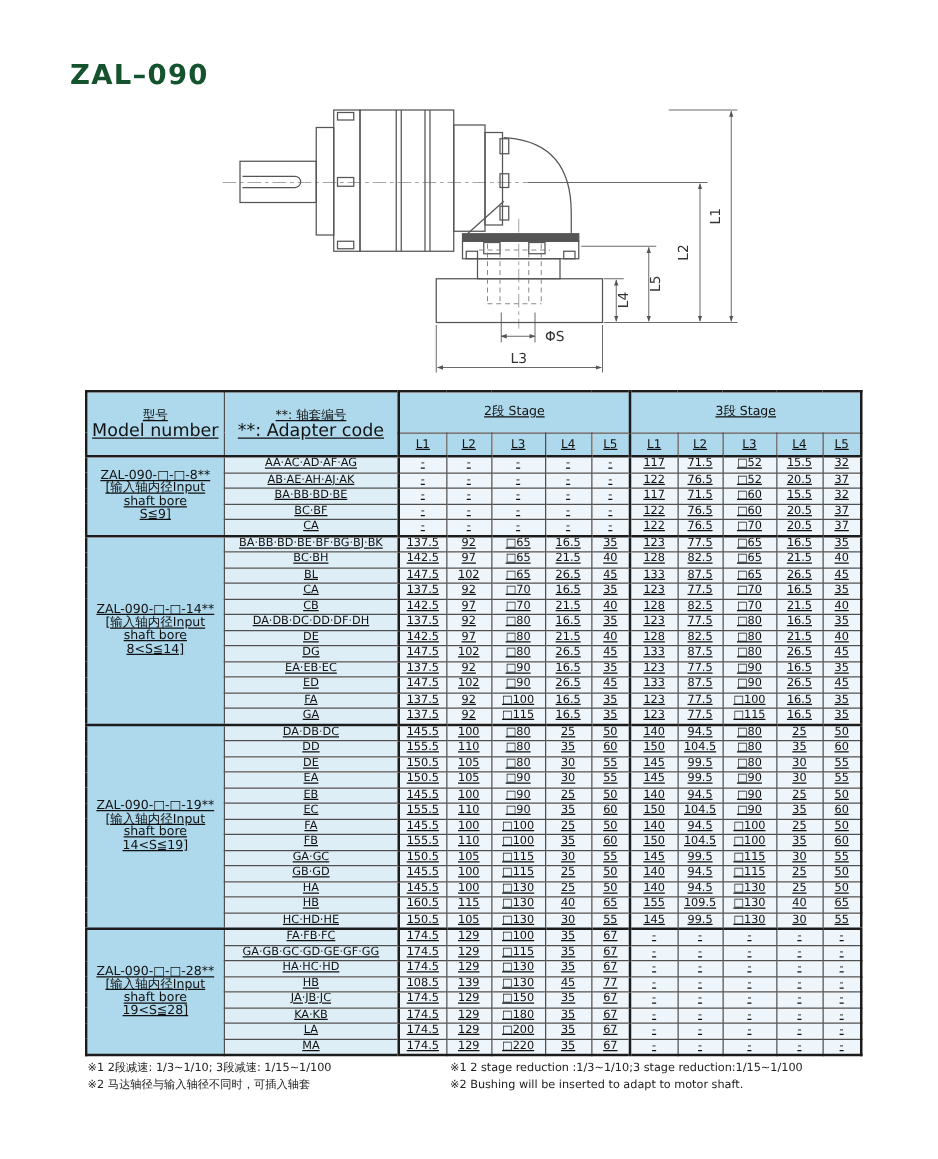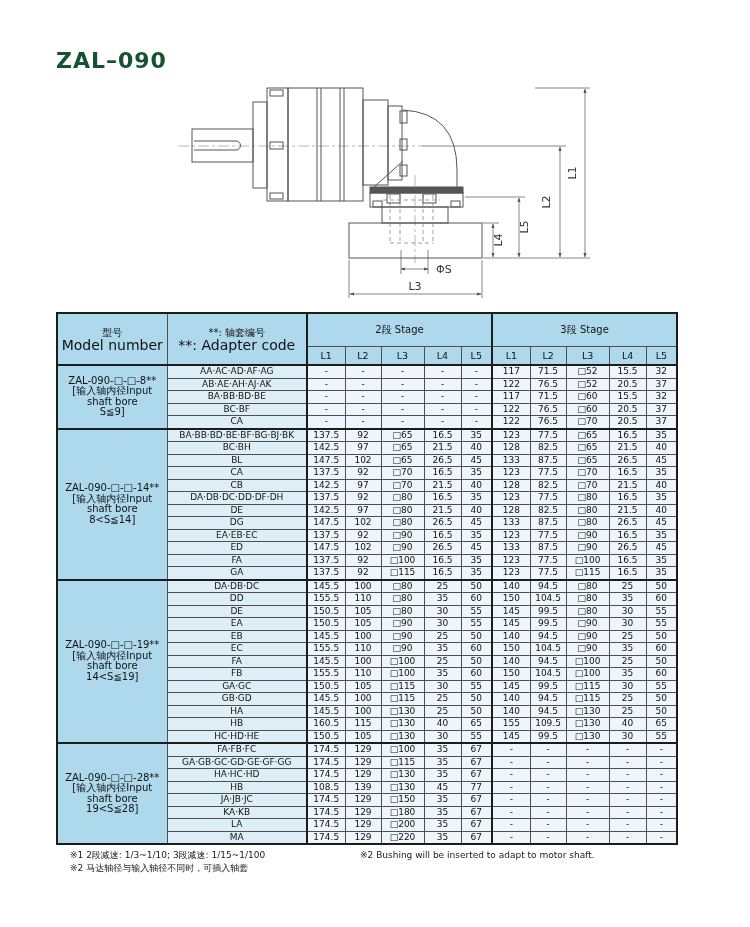--- a/index.html
+++ b/index.html
@@ -13,23 +13,23 @@
     font-size:22px; font-weight:bold; letter-spacing:1px; color:#14532d;
   }
   .drawing { position:absolute; left:170px; top:80px; width:435px; height:232px; }
   svg text { font-size:11px; fill:#333; font-family:"DejaVu Sans","Liberation Sans",sans-serif; }
   .dwg rect,.dwg path,.dwg line { stroke:#555; fill:none; stroke-width:1; }
   .cl { stroke:#888 !important; stroke-width:0.6 !important; stroke-dasharray:11 3 3 3; }
   .h line { stroke:#777; fill:none; stroke-width:0.7; stroke-dasharray:4 3; }
   .d line { stroke:#555; stroke-width:0.7; fill:none; }
 
   table.spec {
-    position:absolute; left:56px; top:312px; width:620px;
+    position:absolute; left:68px; top:312px; width:620px;
     border-collapse:collapse; table-layout:fixed;
-    font-size:9px; color:#111;
+    font-size:9px; color:#111;text-decoration:underline;
   }
   table.spec th, table.spec td {
     border:1px solid #4f4f4f; padding:0; text-align:center;
     white-space:nowrap; overflow:hidden; font-weight:normal;
   }
   table.spec { border:2px solid #1c1c1c; }
   thead th { background:#aed9ec; }
   .hr1 th { height:33px; font-size:10px; line-height:12px; }
   .hr2 th { height:19px; font-size:9.5px; border-bottom:2px solid #1c1c1c; }
   .hdr-sub { font-size:14px; }
@@ -693,15 +693,16 @@
       </tr>
     </tbody>
 </table>
 
 <div class="footnotes">
   <div class="fn-cn">
     <div>※1 2段减速: 1/3~1/10; 3段减速: 1/15~1/100</div>
     <div>※2 马达轴径与输入轴径不同时，可插入轴套</div>
   </div>
   <div class="fn-en">
+    <div>※1 2 stage reduction :1/3~1/10;3 stage reduction:1/15~1/100</div>
     <div>※2 Bushing will be inserted to adapt to motor shaft.</div>
   </div>
 </div>
 
 </body></html>

